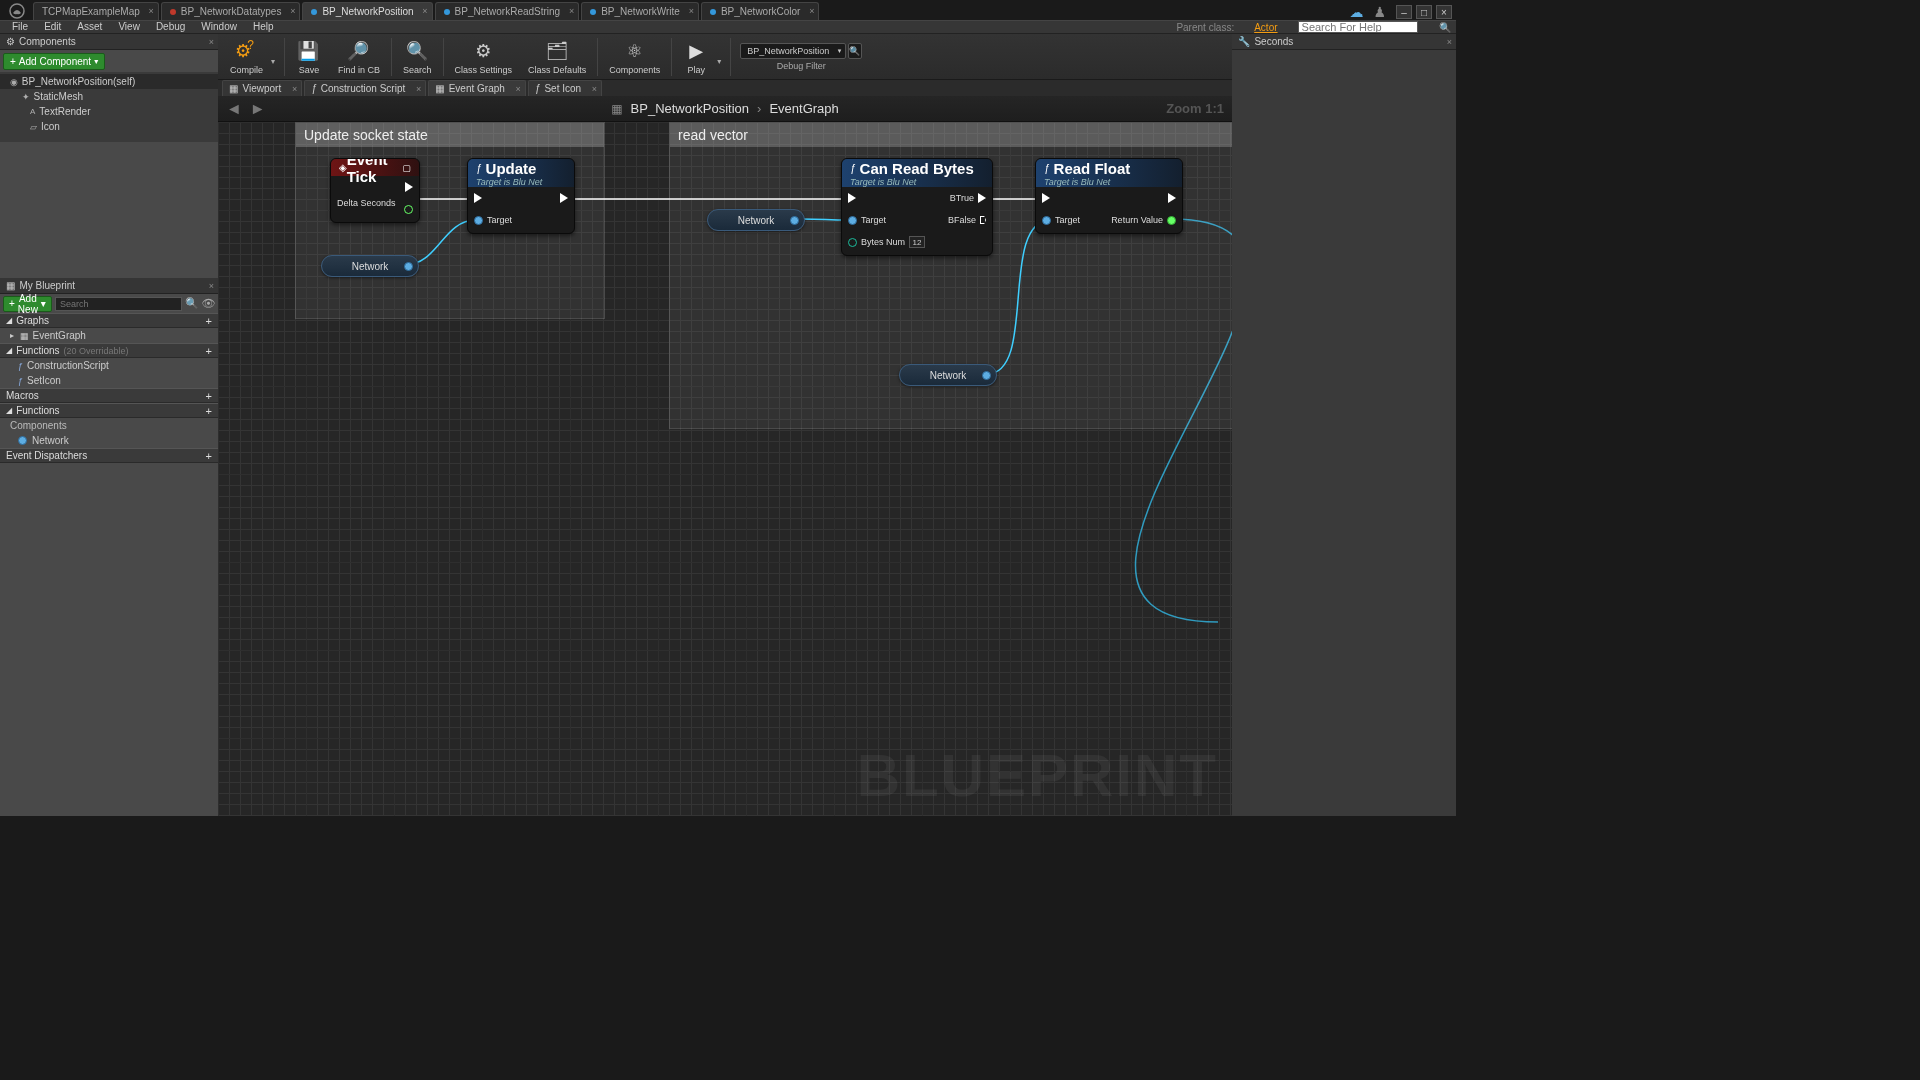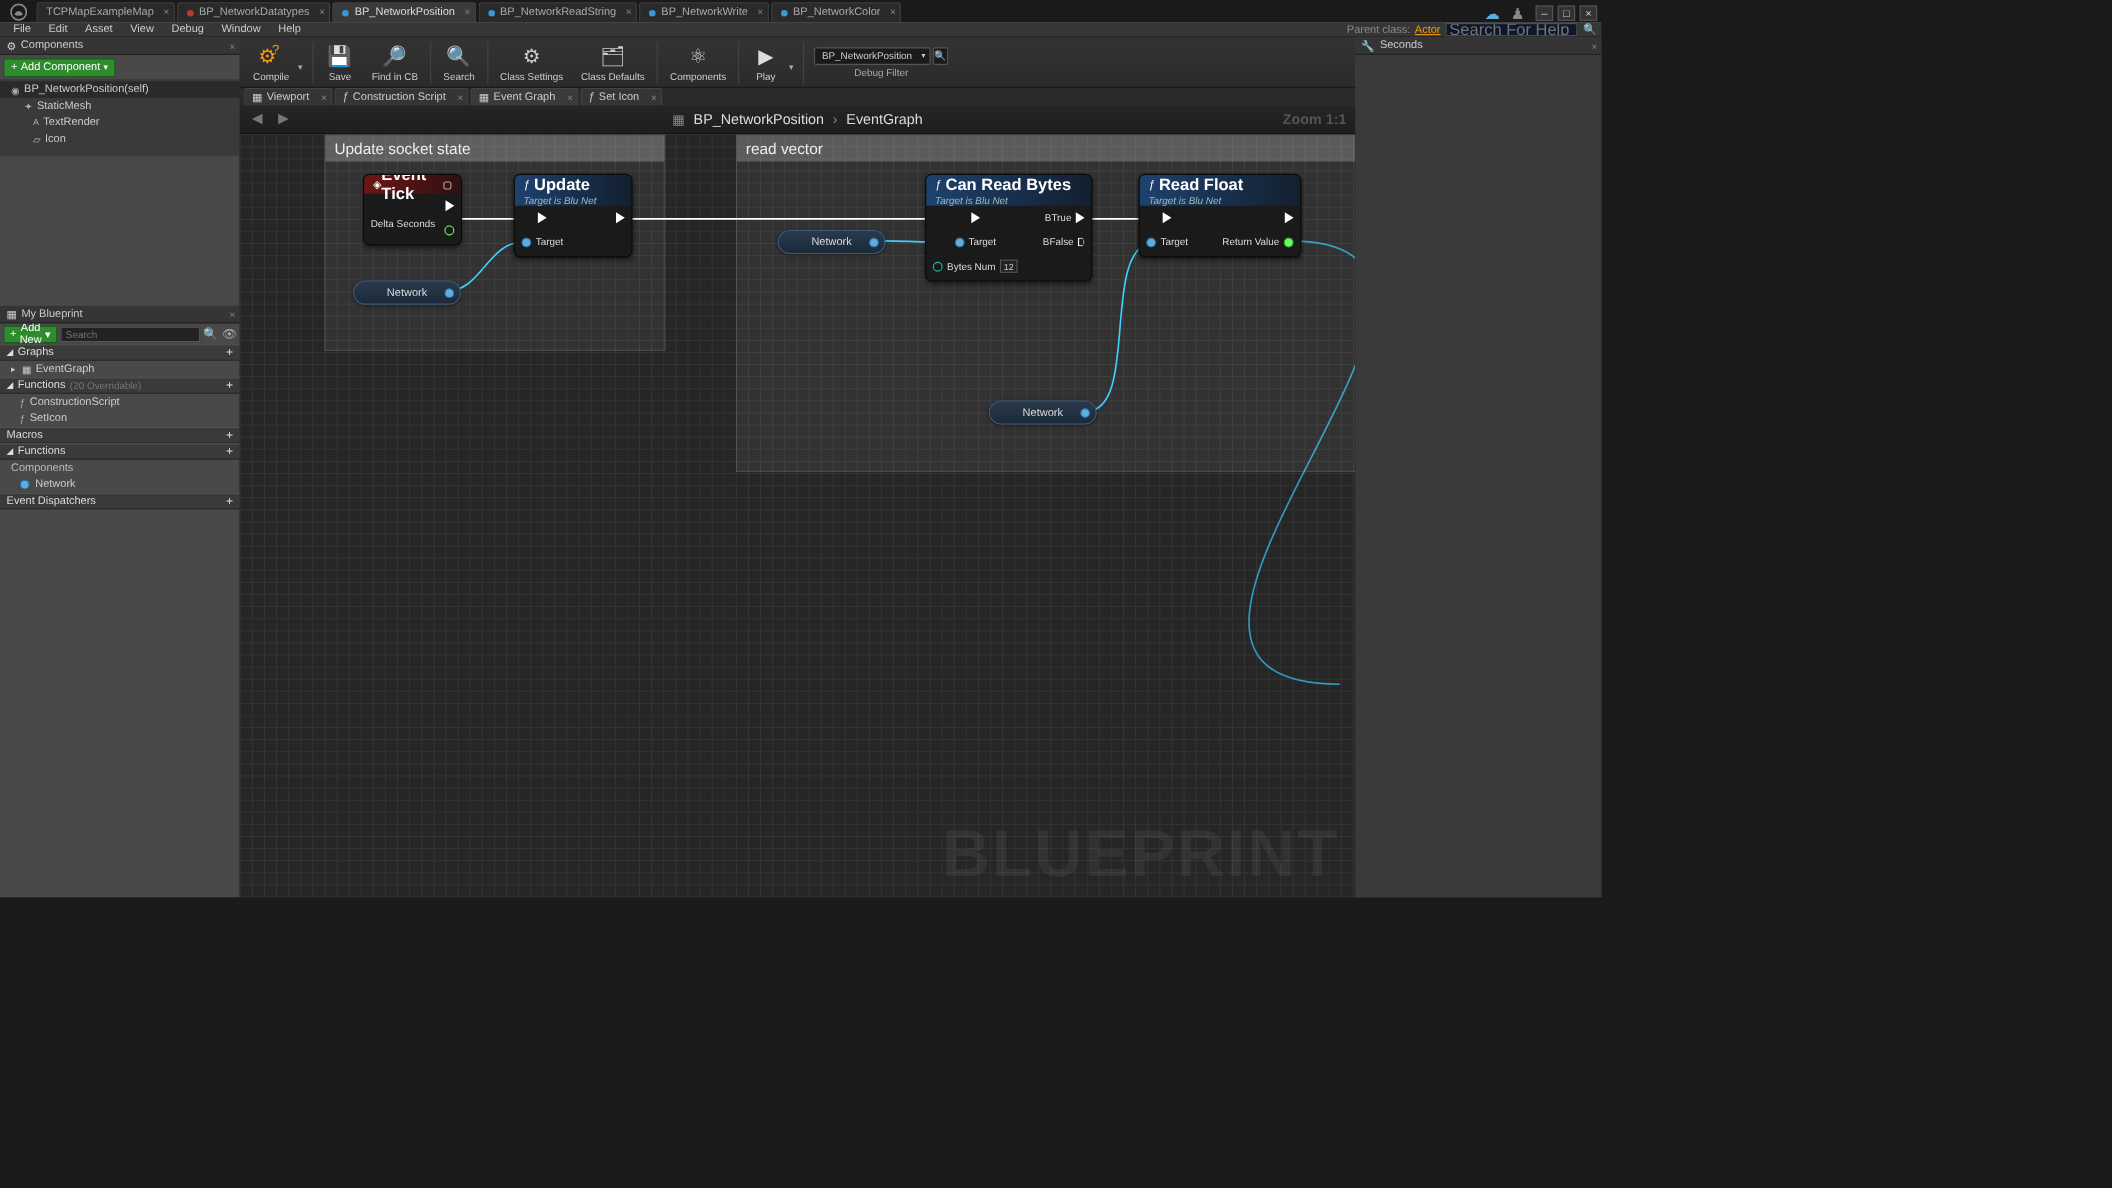--- a/index.html
+++ b/index.html
@@ -13,24 +13,24 @@
 .top-tab .dot { width: 6px; height: 6px; border-radius: 3px; background: #c0392b; margin-right: 5px; flex: none; }
 .top-tab .dot.blue { background: #3498db; }
 .top-tab .close { position: absolute; right: 4px; top: 3px; font-size: 9px; color: #888; }
 .window-controls { margin-left: auto; display: flex; gap: 4px; padding-right: 4px; align-items: center; }
 .window-controls .wc { width: 16px; height: 14px; background: #333; display: inline-flex; align-items: center; justify-content: center; font-size: 10px; border: 1px solid #555; cursor: pointer; }
 .cloud-icon { color: #5dade2; font-size: 14px; margin-right: 6px; }
 
 
 .menu-bar { height: 14px; background: #363636; display: flex; align-items: flex-start; padding: 0 4px; font-size: 10px; border-top: 1px solid #444; border-bottom: 1px solid #222; }
 .menu-bar .mi { padding: 0 8px; cursor: pointer; }
-.menu-right { margin-left: auto; display: flex; align-items: center; gap: 4px; }
+.menu-right { margin-left: auto; display: flex; align-items: center; gap: 20px; }
 .menu-right .pc-label { color: #888; }
 .menu-right .actor-link { color: #f39c12; text-decoration: underline; }
-.menu-right .help-search { width: 120px; height: 12px; background: #0f172a; border: 1px solid #555; padding: 0 3px; font-size: 15px; color: #888; }
+.menu-right .help-search { width: 120px; height: 12px; background: #ffffff; border: 1px solid #555; padding: 0 3px; font-size: 11px; color: #888; }
 .menu-right .mag { font-size: 10px; margin-left: 2px; cursor: pointer; }
 
 
 .main { display: flex; height: calc(816px - 20px - 14px); }
 
 
 .left-col { width: 218px; display: flex; flex-direction: column; background: #494949; }
 .panel-tab { height: 16px; background: #353535; display: flex; align-items: center; padding: 0 6px; font-size: 10px; border-bottom: 1px solid #222; position: relative; }
 .panel-tab .close { position: absolute; right: 4px; font-size: 9px; color: #888; cursor: pointer; }
 .panel-tab .ic { margin-right: 4px; font-size: 10px; }
@@ -119,21 +119,21 @@
 .node-header { height: 28px; padding: 2px 8px; color: #fff; display: flex; flex-direction: column; justify-content: center; }
 .node-header.red { background: linear-gradient(90deg, rgba(120,20,20,0.9), rgba(60,10,10,0.6)); }
 .node-header.blue { background: linear-gradient(90deg, rgba(30,70,120,0.9), rgba(15,35,60,0.6)); }
 .node-header .nh-row { display: flex; align-items: center; gap: 4px; }
 .node-header .nh-title { font-size: 15px; font-weight: 600; }
 .node-header .nh-sub { font-size: 9px; font-style: italic; color: #9bb; }
 .node-header .nh-ic { font-size: 10px; }
 .node-header .nh-right { margin-left: auto; font-size: 9px; }
 .node-header.single { height: 17px; flex-direction: row; align-items: center; }
 .node-body { padding: 4px 6px 6px 6px; display: flex; }
-.node-col { display: flex; flex-direction: column; gap: 8px; align-items: center; }
+.node-col { display: flex; flex-direction: column; gap: 8px; }
 .node-col.right { margin-left: auto; text-align: right; align-items: flex-end; }
 .pin-row { display: flex; align-items: center; gap: 4px; height: 14px; }
 .pin-exec { width: 0; height: 0; border-top: 5px solid transparent; border-bottom: 5px solid transparent; border-left: 8px solid #fff; }
 .pin-exec.hollow { border-left: 8px solid transparent; width: 6px; height: 8px; border: 1.5px solid #fff; border-radius: 0; transform: none; clip-path: polygon(0 0, 70% 0, 100% 50%, 70% 100%, 0 100%); background: transparent; }
 .pin-circ { width: 9px; height: 9px; border-radius: 5px; }
 .pin-circ.float { background: #6f6; border: 1px solid #3a3; }
 .pin-circ.float-hollow { border: 1.5px solid #6f6; background: transparent; }
 .pin-circ.obj { background: #5dade2; border: 1px solid #2e6a99; }
 .pin-circ.int-hollow { border: 1.5px solid #1abc9c; background: transparent; }
 .pin-label { font-size: 9px; color: #ddd; }

